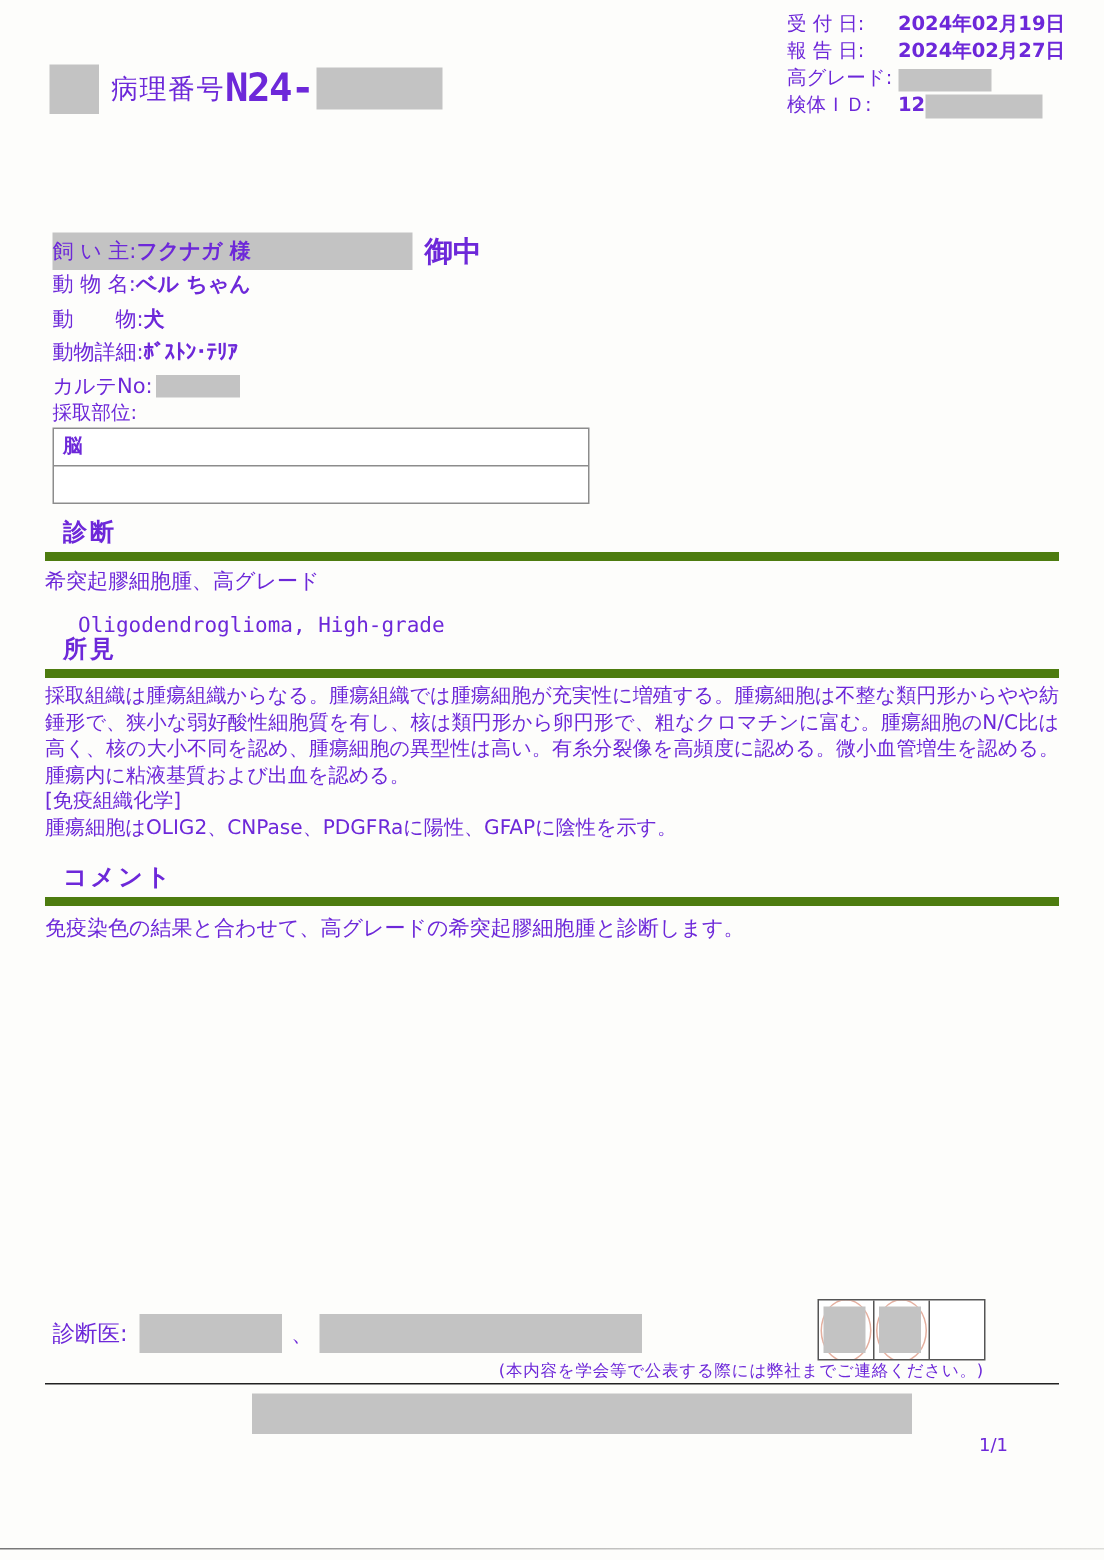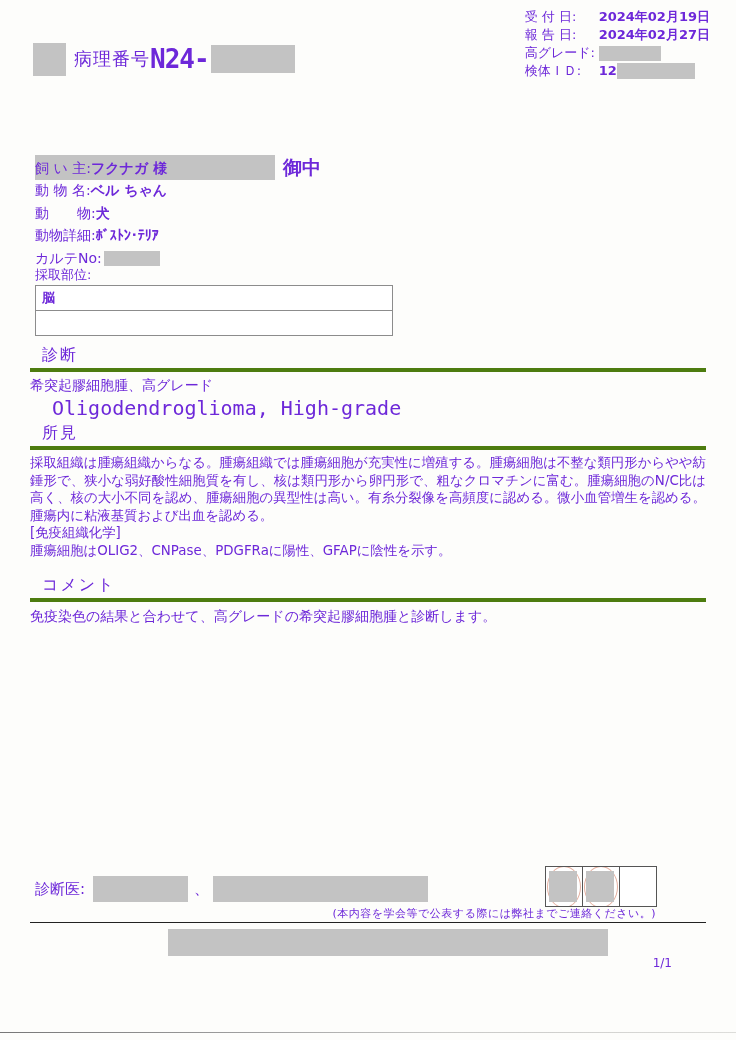--- a/index.html
+++ b/index.html
@@ -43,26 +43,26 @@
   .karte-redact{width:56px;height:15px;vertical-align:middle;margin-left:2px;}
 
   
   .sampling-label{position:absolute;top:266px;left:35px;font-size:13px;}
   .sampling-box{position:absolute;top:285px;left:35px;width:356px;border:1px solid #8c8c8c;background:#fff;}
   .sampling-row{height:24px;line-height:24px;font-size:13px;font-weight:bold;padding-left:6px;}
   .sampling-row.first{border-bottom:1px solid #8c8c8c;}
 
   
   .section{position:absolute;left:30px;width:676px;}
-  .sec-heading{font-size:16px;font-weight:normal;padding:0 0 2px 12px;border-bottom:4px solid #4d7c0f;letter-spacing:2px;}
+  .sec-heading{font-size:16px;font-weight:bold;padding:0 0 2px 12px;border-bottom:6px solid #4d7c0f;letter-spacing:2px;}
   .sec-diagnosis{top:345px;}
   .sec-findings{top:423px;}
   .sec-comment{top:575px;}
   .diag-line1{font-size:14px;margin-top:5px;}
-  .diag-line2{font-size:20px;font-family:"DejaVu Sans Mono","Liberation Mono",monospace;padding-left:22px;margin-top:1px;}
+  .diag-line2{font-size:14px;font-family:"DejaVu Sans Mono","Liberation Mono",monospace;padding-left:22px;margin-top:12px;}
   .findings-text{font-size:13.4px;line-height:17.6px;margin-top:4px;text-align:justify;}
   .findings-sub{font-size:13.4px;line-height:17.6px;}
   .findings-ihc{font-size:13.4px;line-height:17.6px;}
   .comment-text{font-size:14px;margin-top:6px;}
 
   
   .sign-row{position:absolute;top:876px;left:35px;display:flex;align-items:center;font-size:15px;}
   .sign-box1{width:95px;height:26px;margin-left:8px;}
   .sign-sep{margin:0 4px 0 6px;}
   .sign-box2{width:215px;height:26px;}

